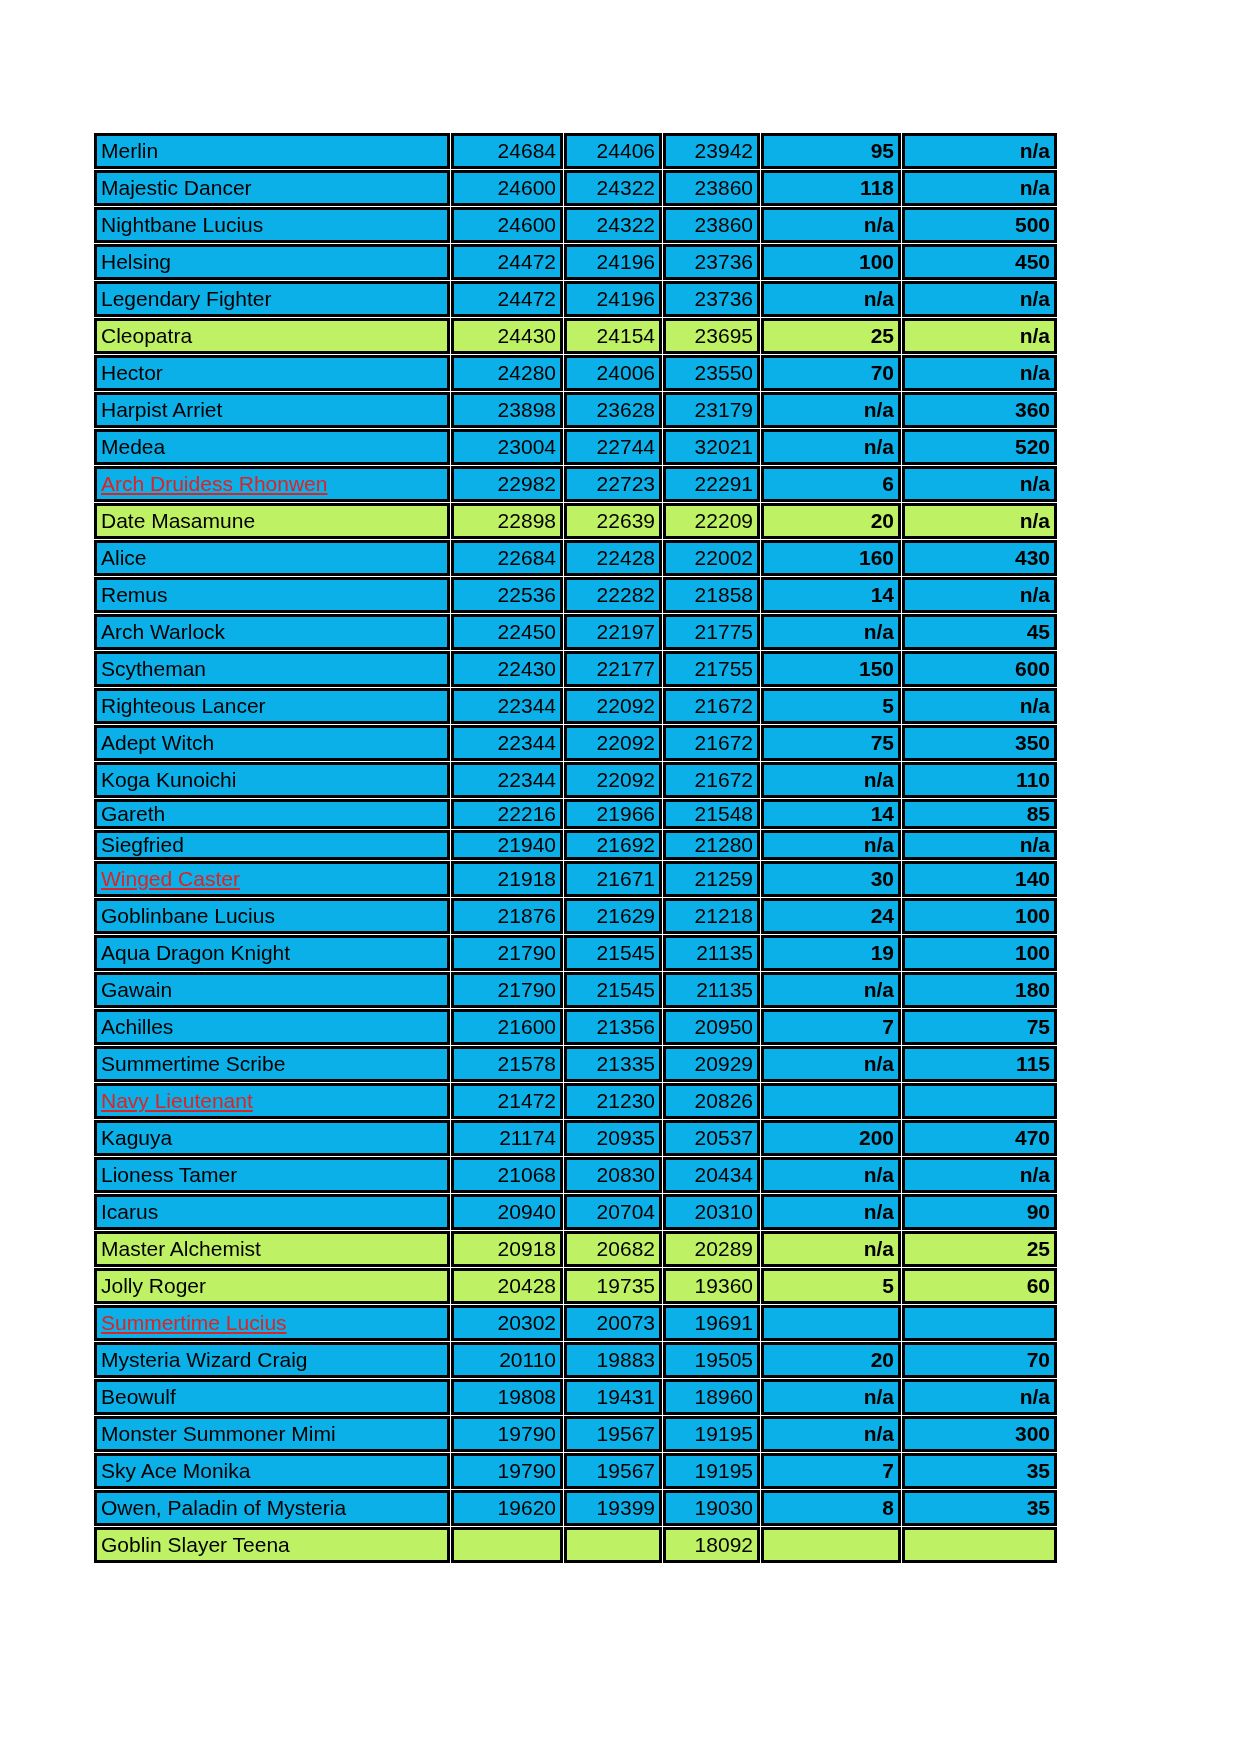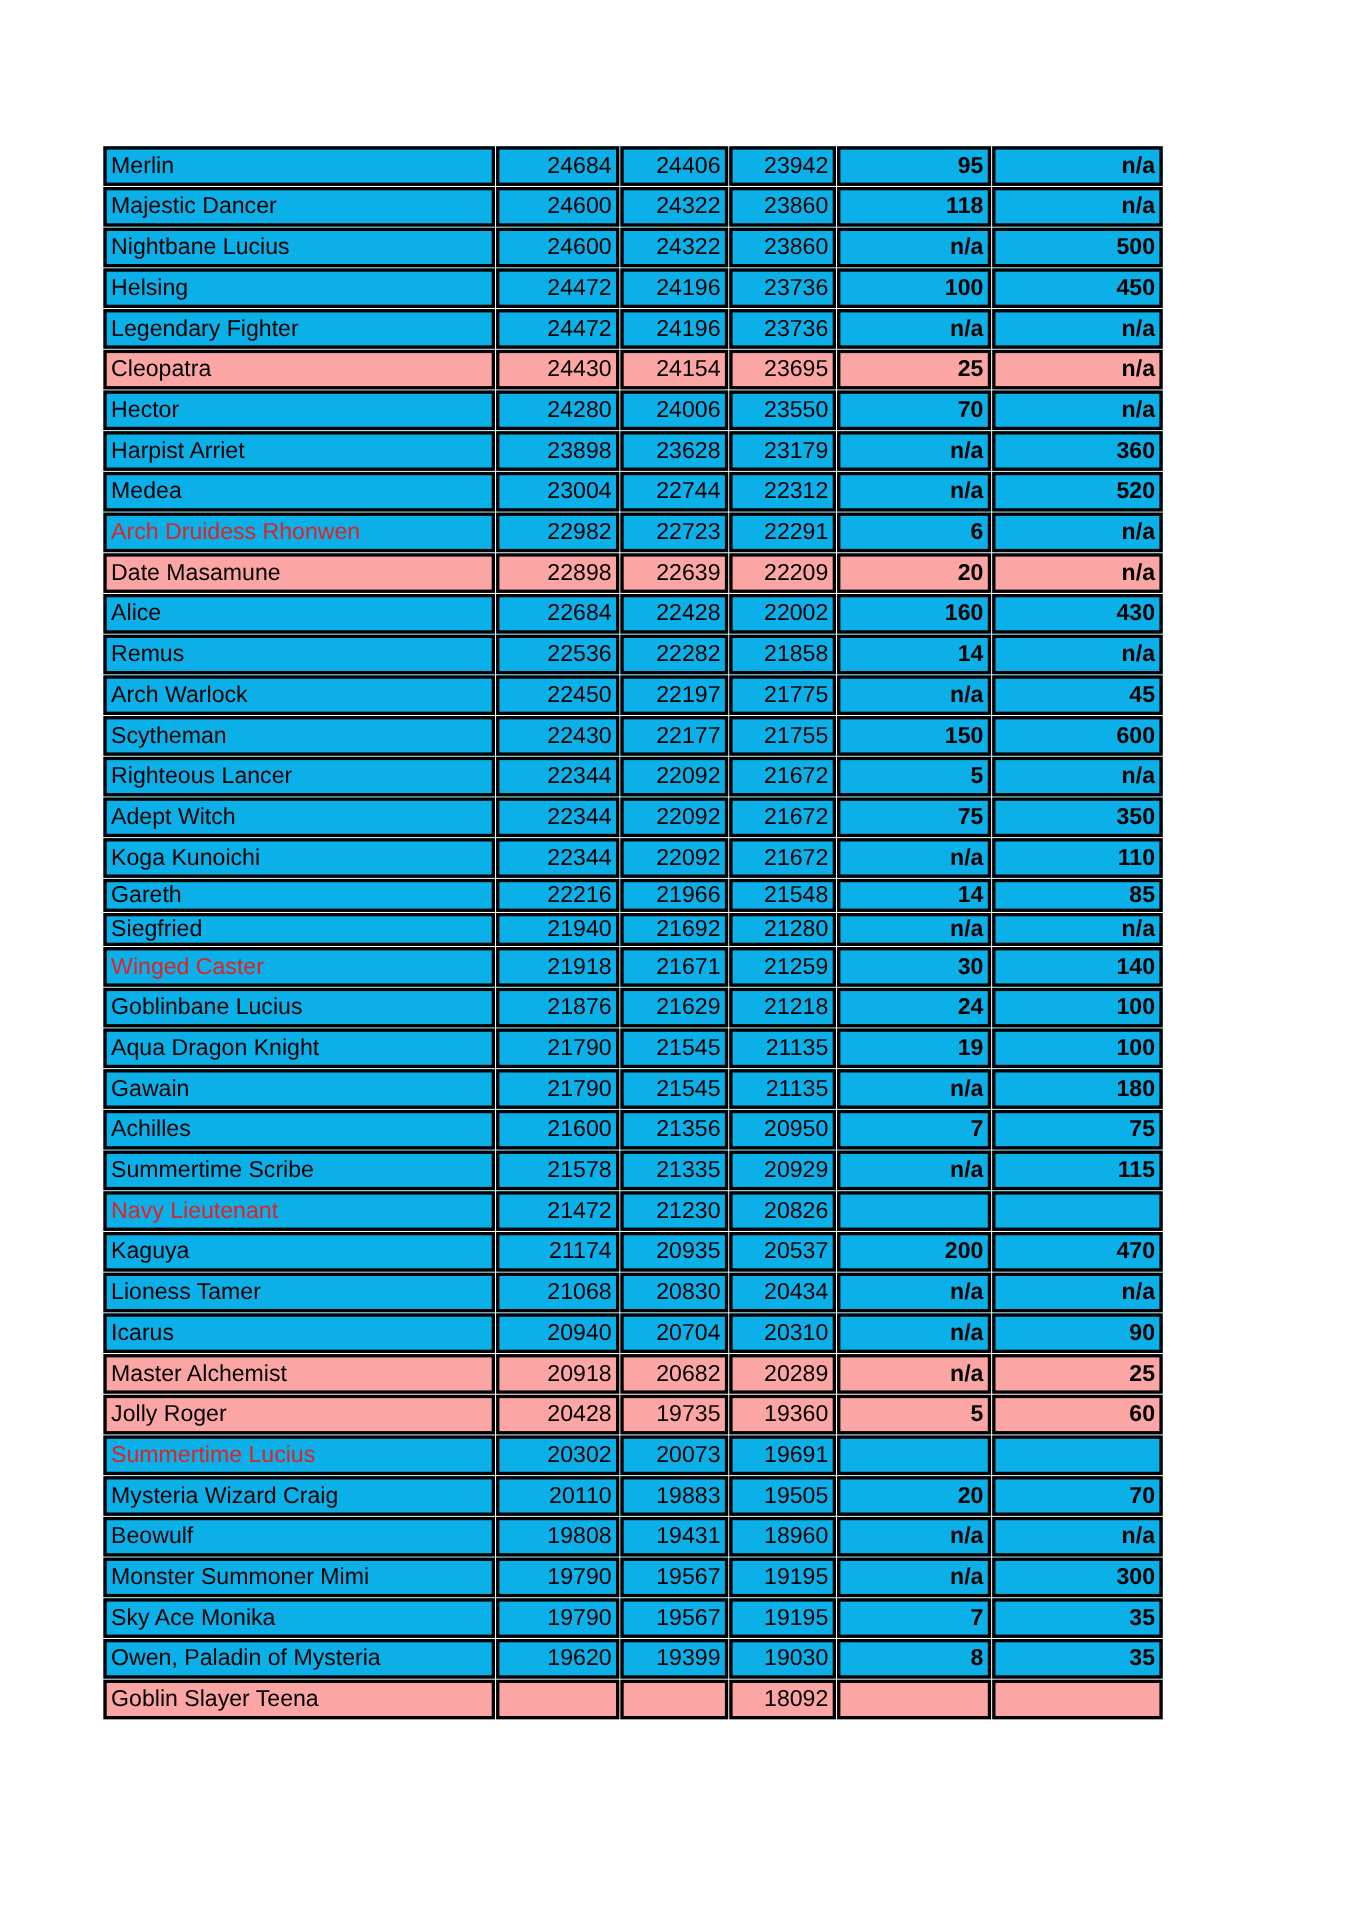--- a/index.html
+++ b/index.html
@@ -26,23 +26,23 @@
     height:36px;
     font-size:21px;
     color:#000000;
     white-space:nowrap;
     overflow:hidden;
     vertical-align:middle;
     padding:0 4px;
   }
   tr.compact td{height:29px;}
   tr.cyan td{background:#0cb0e8;}
-  tr.green td{background:#fca5a5;}
+  tr.green td{background:#bef264;}
   td.name{text-align:left;}
-  td.name.red{color:#dd2323;}
+  td.name.red{color:#dd2323;text-decoration:underline;}
   td.num{text-align:right;}
   td.num.emph{font-weight:bold;}
 </style>
 </head>
 <body>
 
 <div class="sheet">
   <table class="grid">
     <colgroup>
       <col style="width:356px">
@@ -114,21 +114,21 @@
           <td class="num">23898</td>
           <td class="num">23628</td>
           <td class="num">23179</td>
           <td class="num emph">n/a</td>
           <td class="num emph">360</td>
         </tr>
         <tr class="cyan">
           <td class="name">Medea</td>
           <td class="num">23004</td>
           <td class="num">22744</td>
-          <td class="num">22312</td>
+          <td class="num">32021</td>
           <td class="num emph">n/a</td>
           <td class="num emph">520</td>
         </tr>
         <tr class="cyan">
           <td class="name red">Arch Druidess Rhonwen</td>
           <td class="num">22982</td>
           <td class="num">22723</td>
           <td class="num">22291</td>
           <td class="num emph">6</td>
           <td class="num emph">n/a</td>

